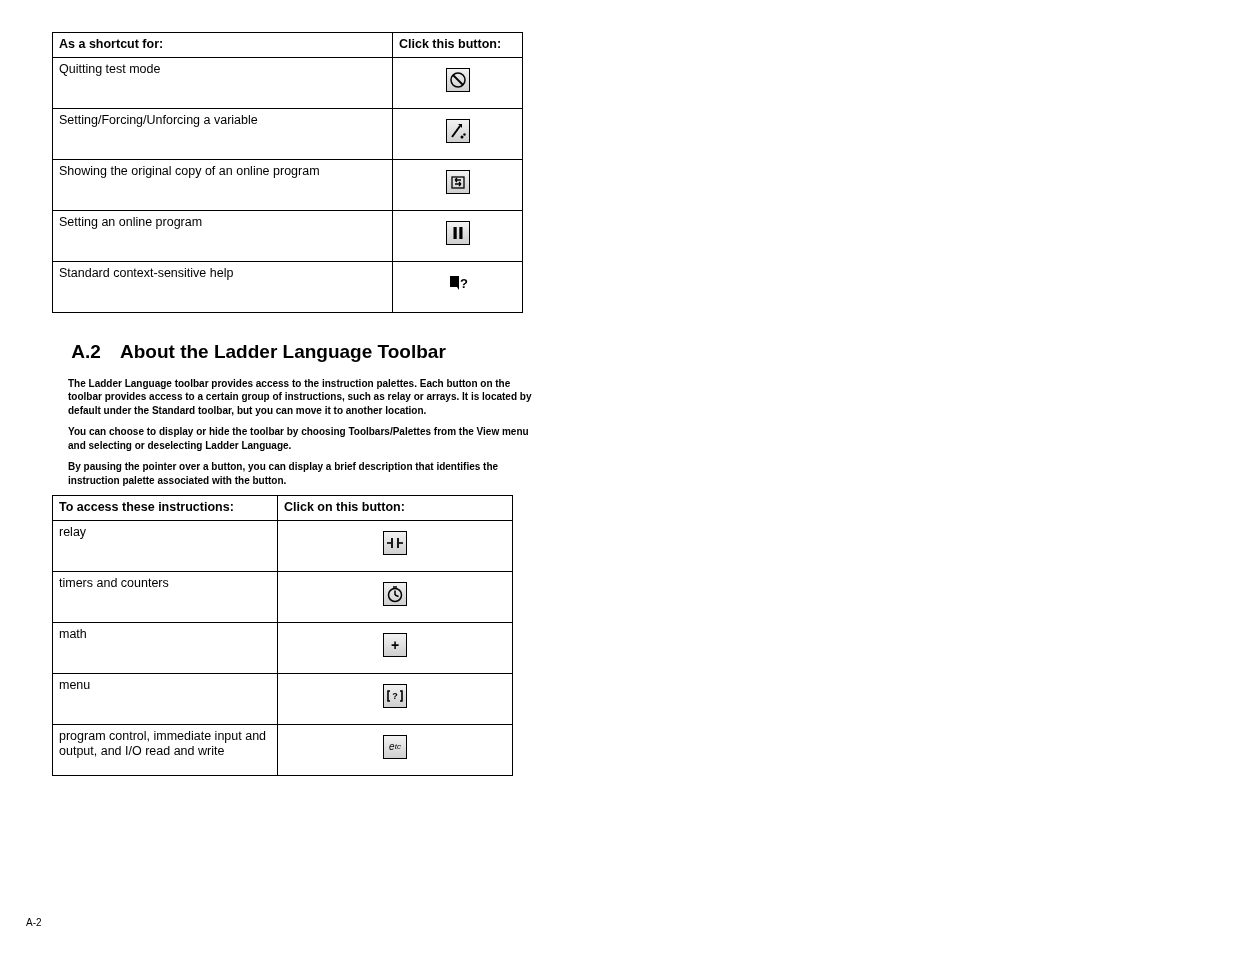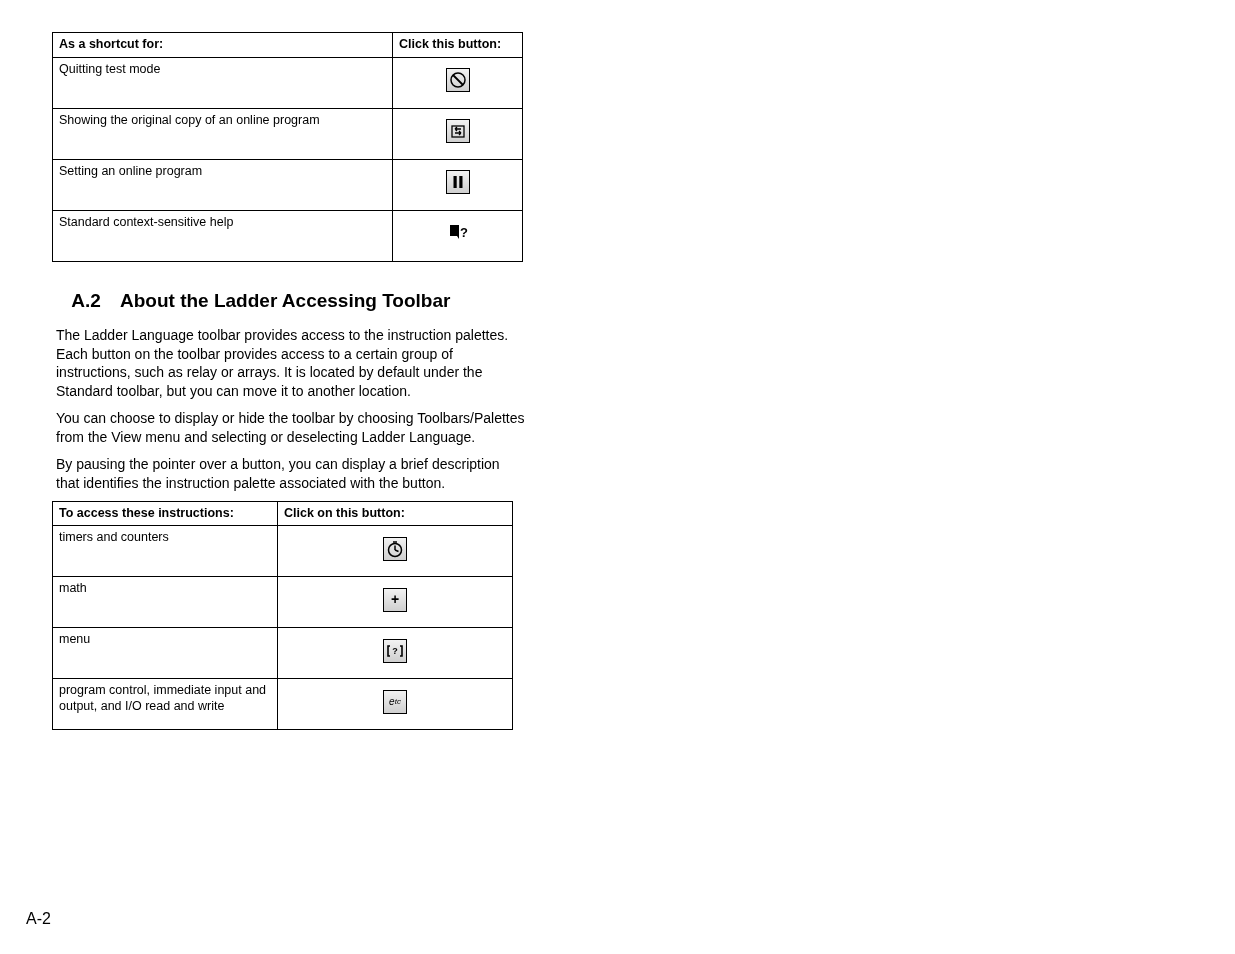--- a/index.html
+++ b/index.html
@@ -58,24 +58,25 @@
     font-size:14px; font-weight:bold;
   }
   h2.section {
     font-family: Arial, Helvetica, sans-serif;
     font-weight: bold;
     font-size: 19px;
     margin: 28px 0 14px 0;
   }
   h2.section .num { display:inline-block; width:68px;text-align:center; }
   p.body {
-    font-size: 14px;
+    font-size: 10px;
     line-height: 1.35;
-    margin: 0 0 8px 4px;
+    margin: 0 0 8px 16px;
     max-width: 470px;
+    font-weight: bold;
   }
   table.instr {
     border-collapse: collapse;
     width: 460px;
     table-layout: fixed;
     margin-top: 6px;
   }
   table.instr th, table.instr td {
     border: 1px solid #000;
     padding: 4px 6px;
@@ -84,21 +85,21 @@
     font-size: 12.5px;
     line-height: 1.25;
   }
   table.instr th { font-weight: bold; }
   table.instr col.c1 { width: 225px; }
   table.instr col.c2 { width: 235px; }
   .footer {
     position: absolute;
     left: 26px;
     bottom: 26px;
-    font-size: 16px;
+    font-size: 10px;
   }
   
   .sub { font-size: 8px; vertical-align: sub; }
 </style>
 </head>
 <body>
 
 <div class="page">
 
   <table class="shortcut">
@@ -117,20 +118,33 @@
       <td class="iconcell">
         <span class="iconbtn">
           <svg viewBox="0 0 22 22">
                 <circle cx="11" cy="11" r="7" fill="none" stroke="#000" stroke-width="1.5"></circle>
                 <line x1="6" y1="6" x2="16" y2="16" stroke="#000" stroke-width="1.8"></line>
               </svg>
         </span>
       </td>
     </tr>
 
+    <tr>
+      <td>Setting/Forcing/Unforcing a variable</td>
+      <td class="iconcell">
+        <span class="iconbtn">
+          <svg viewBox="0 0 22 22">
+                <path d="M5 17 L13 6" stroke="#000" stroke-width="2" fill="none"></path>
+                <path d="M11 4 L15 4 L15 8 Z" fill="#000"></path>
+                <circle cx="15" cy="17" r="1.5" fill="#000"></circle>
+                <circle cx="17.5" cy="14.5" r="1.2" fill="#000"></circle>
+              </svg>
+        </span>
+      </td>
+    </tr>
 
     <tr>
       <td>Showing the original copy of an online program</td>
       <td class="iconcell">
         <span class="iconbtn">
           <svg viewBox="0 0 22 22">
                 <rect x="5" y="6" width="12" height="11" fill="none" stroke="#000" stroke-width="1.3"></rect>
                 <path d="M14 9 L8 9 M8 9 L10 7 M8 9 L10 11" stroke="#000" stroke-width="1.3" fill="none"></path>
                 <path d="M8 13 L14 13 M14 13 L12 11 M14 13 L12 15" stroke="#000" stroke-width="1.3" fill="none"></path>
               </svg>
@@ -158,38 +172,51 @@
                 <path d="M3 3 L3 14 L10 14 L12 17 L12 3 Z" fill="#000"></path>
                 <text x="13" y="15" font-size="13" font-weight="bold" fill="#000">?</text>
               </svg>
         </span>
       </td>
     </tr>
   </tbody>
     </table>
 
   <h2 class="section">
-    <span class="num">A.2</span><span>About the Ladder Accessing Toolbar</span>
+    <span class="num">A.2</span><span>About the Ladder Language Toolbar</span>
   </h2>
 
   <p class="body">The Ladder Language toolbar provides access to the instruction palettes. Each button on the toolbar provides access to a certain group of instructions, such as relay or arrays. It is located by default under the Standard toolbar, but you can move it to another location.</p>
   <p class="body">You can choose to display or hide the toolbar by choosing Toolbars/Palettes from the View menu and selecting or deselecting Ladder Language.</p>
   <p class="body">By pausing the pointer over a button, you can display a brief description that identifies the instruction palette associated with the button.</p>
 
   <table class="instr">
     <colgroup>
         <col class="c1">
         <col class="c2">
       </colgroup>
     <tbody>
         <tr>
       <th>To access these instructions:</th>
       <th>Click on this button:</th>
     </tr>
 
+    <tr>
+      <td>relay</td>
+      <td class="iconcell">
+        <span class="iconbtn">
+          <svg viewBox="0 0 22 22">
+                <line x1="3" y1="11" x2="7" y2="11" stroke="#000" stroke-width="1.6"></line>
+                <line x1="15" y1="11" x2="19" y2="11" stroke="#000" stroke-width="1.6"></line>
+                <line x1="8" y1="6" x2="8" y2="16" stroke="#000" stroke-width="1.8"></line>
+                <line x1="14" y1="6" x2="14" y2="16" stroke="#000" stroke-width="1.8"></line>
+              </svg>
+        </span>
+      </td>
+    </tr>
 
     <tr>
       <td>timers and counters</td>
       <td class="iconcell">
         <span class="iconbtn">
           <svg viewBox="0 0 22 22">
                 <circle cx="11" cy="12" r="6.5" fill="none" stroke="#000" stroke-width="1.5"></circle>
                 <line x1="11" y1="12" x2="11" y2="7.5" stroke="#000" stroke-width="1.5"></line>
                 <line x1="11" y1="12" x2="14.5" y2="13.5" stroke="#000" stroke-width="1.5"></line>
                 <line x1="9" y1="4" x2="13" y2="4" stroke="#000" stroke-width="1.5"></line>

